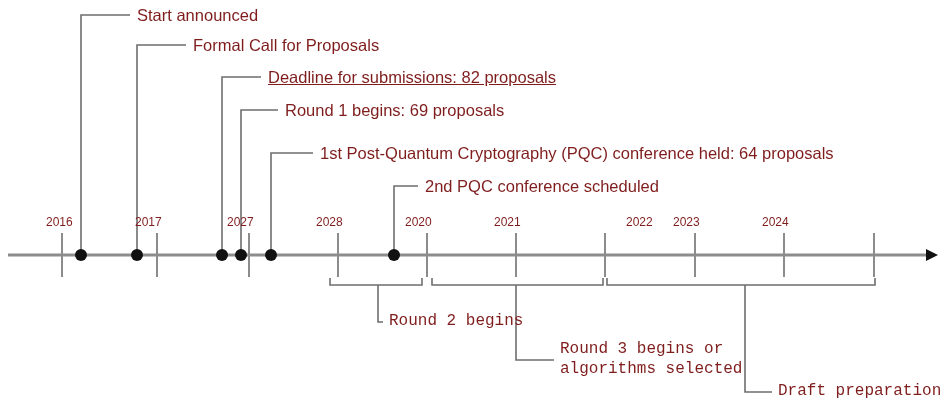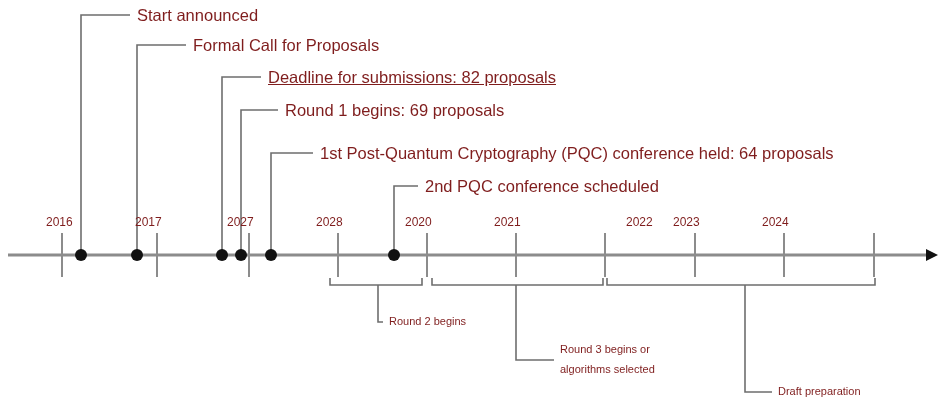--- a/index.html
+++ b/index.html
@@ -34,22 +34,23 @@
   }
   .callout-text {
     font-size: 16.5px;
     line-height: 18px;
   }
   .year-label {
     font-size: 12px;
     line-height: 18px;
   }
   .bottom-label {
-    font-size: 11px;
+    font-size: 16px;
     line-height: 19px;
+    font-family: Liberation Mono, monospace;
   }
 </style>
 </head>
 <body>
 
 <div id="figure">
 
   <svg id="timeline-svg" width="944" height="409" xmlns="http://www.w3.org/2000/svg">
       <line x1="8" y1="255" x2="928" y2="255" stroke="#8c8c8c" stroke-width="3"></line>
       <polygon points="926,249 938,255 926,261" fill="#111111"></polygon>

